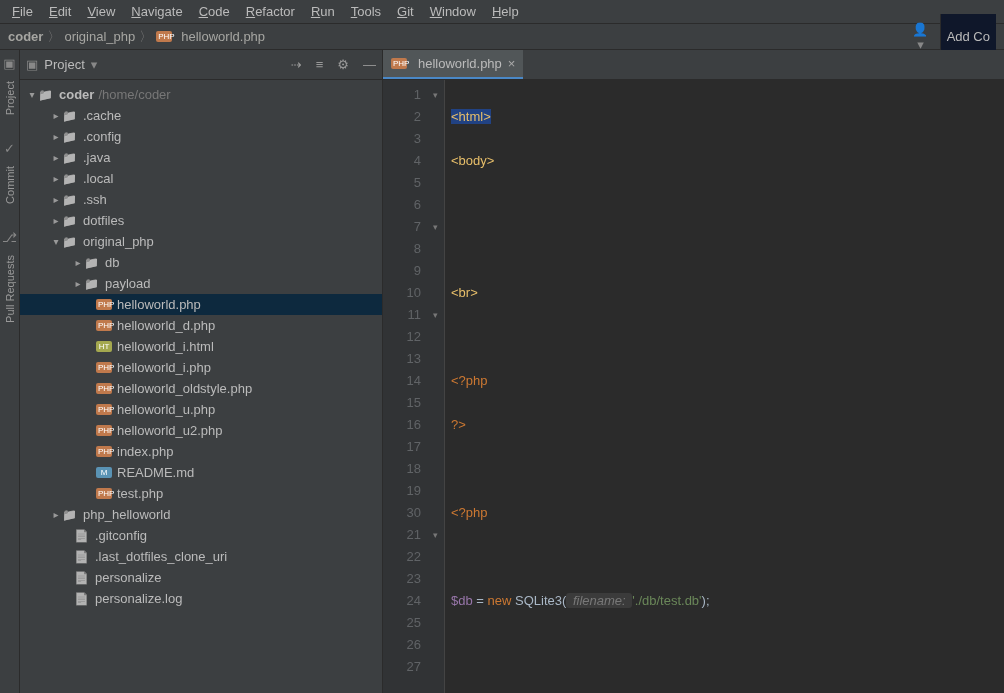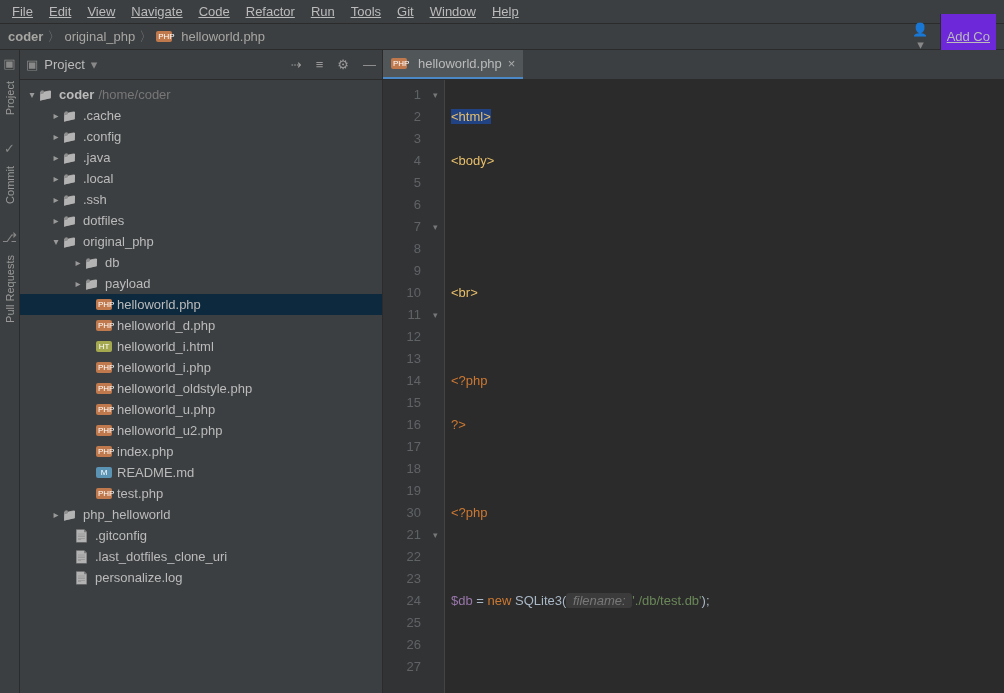--- a/index.html
+++ b/index.html
@@ -1,28 +1,28 @@
 <!DOCTYPE html>
 <html><head>
 <meta charset="utf-8">
 <style>
 * { margin: 0; padding: 0; box-sizing: border-box; font-family: "Segoe UI", Arial, sans-serif; font-size: 13px; }
 body { background: #3c3f41; color: #bbbbbb; width: 1004px; height: 693px; overflow: hidden; }
 
 .menubar { display: flex; background: #3c3f41; border-bottom: 1px solid #2b2b2b; height: 24px; align-items: center; padding: 0 4px; }
-.menubar-item { padding: 2px 8px; color: #bbbbbb; cursor: pointer; text-decoration: underline; }
+.menubar-item { padding: 2px 8px; color: #bbbbbb; cursor: pointer; }
 .menubar-item u { text-decoration: underline; }
 
 .breadcrumb-bar { display: flex; align-items: center; height: 26px; padding: 0 8px; border-bottom: 1px solid #2b2b2b; background: #3c3f41; }
 .breadcrumb-item { color: #a6a6a2; display: flex; align-items: center; }
 .breadcrumb-item.bold { font-weight: bold; }
 .crumb-sep { margin: 0 4px; color: #777; }
 .spacer { flex: 1; }
 .user-icon { width: 22px; color: #888; text-align: center; }
-.add-conf { background: #6d28d9; border-left: 1px solid #2b2b2b; padding: 15px 6px; margin-left: 8px; text-decoration: underline; }
+.add-conf { background: #0f172a; border-left: 1px solid #2b2b2b; padding: 15px 6px; margin-left: 8px; }
 
 .main-row { display: flex; height: calc(693px - 50px); }
 .left-gutter { width: 20px; background: #3c3f41; border-right: 1px solid #2b2b2b; display: flex; flex-direction: column; align-items: center; }
 .gutter-label { writing-mode: vertical-rl; transform: rotate(180deg); font-size: 11px; color: #999; padding: 10px 2px; }
 .gutter-icon { color: #888; padding-top: 6px; }
 
 .sidebar { width: 363px; background: #3c3f41; border-right: 1px solid #2b2b2b; display: flex; flex-direction: column; }
 .sidebar-header { display: flex; align-items: center; height: 30px; padding: 0 6px; border-bottom: 1px solid #2b2b2b; }
 .sidebar-icons { display: flex; gap: 14px; margin-left: auto; color: #999; }
 .sidebar-icons span { cursor: pointer; }
@@ -240,20 +240,25 @@
       <div id="root-files">
           <div class="tree-row" style="padding-left:42px">
       <span class="chev"></span>
       <span class="ticon text-icon"></span>
       <span>.gitconfig</span>
           </div>
           <div class="tree-row" style="padding-left:42px">
       <span class="chev"></span>
       <span class="ticon text-icon"></span>
       <span>.last_dotfiles_clone_uri</span>
+          </div>
+          <div class="tree-row" style="padding-left:42px">
+      <span class="chev"></span>
+      <span class="ticon text-icon"></span>
+      <span>personalize</span>
           </div>
           <div class="tree-row" style="padding-left:42px">
       <span class="chev"></span>
       <span class="ticon text-icon"></span>
       <span>personalize.log</span>
           </div>
         </div>
     </div>
   </div>
 

